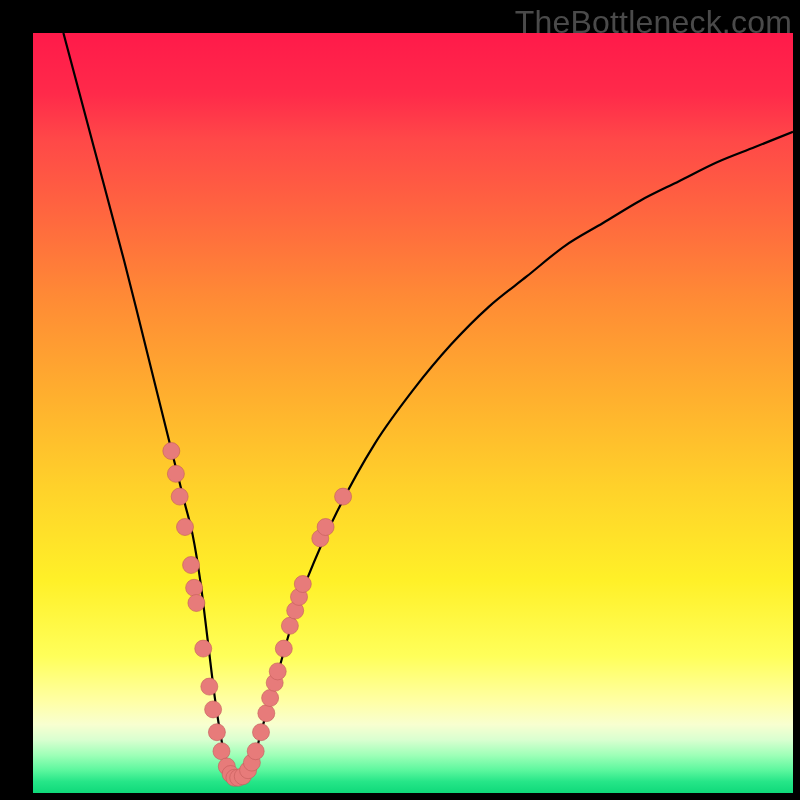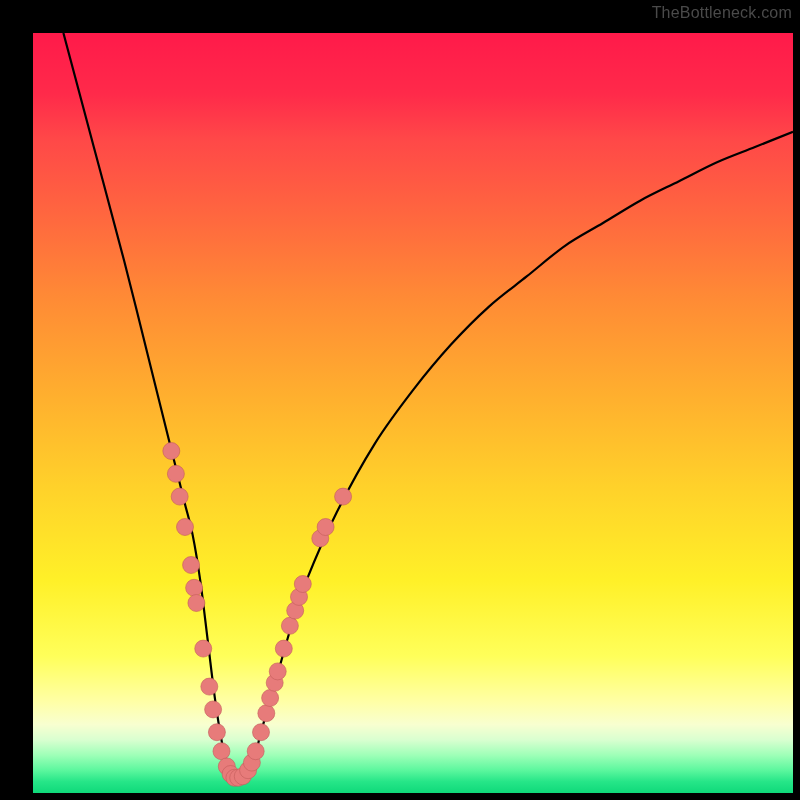--- a/index.html
+++ b/index.html
@@ -44,21 +44,21 @@
   svg.curve {
     position: absolute;
     left: 0; top: 0;
     width: 760px; height: 760px;
   }
   .watermark {
     position: absolute;
     top: 4px;
     right: 8px;
     color: #4a4a4a;
-    font-size: 16px;
+    font-size: 32px;
     letter-spacing: 0.2px;
     font-weight: 400;
   }
 </style>
 </head>
 <body>
 
 <div class="frame">
   <div class="plot">
     <svg class="curve" viewBox="0 0 760 760" preserveAspectRatio="none">

